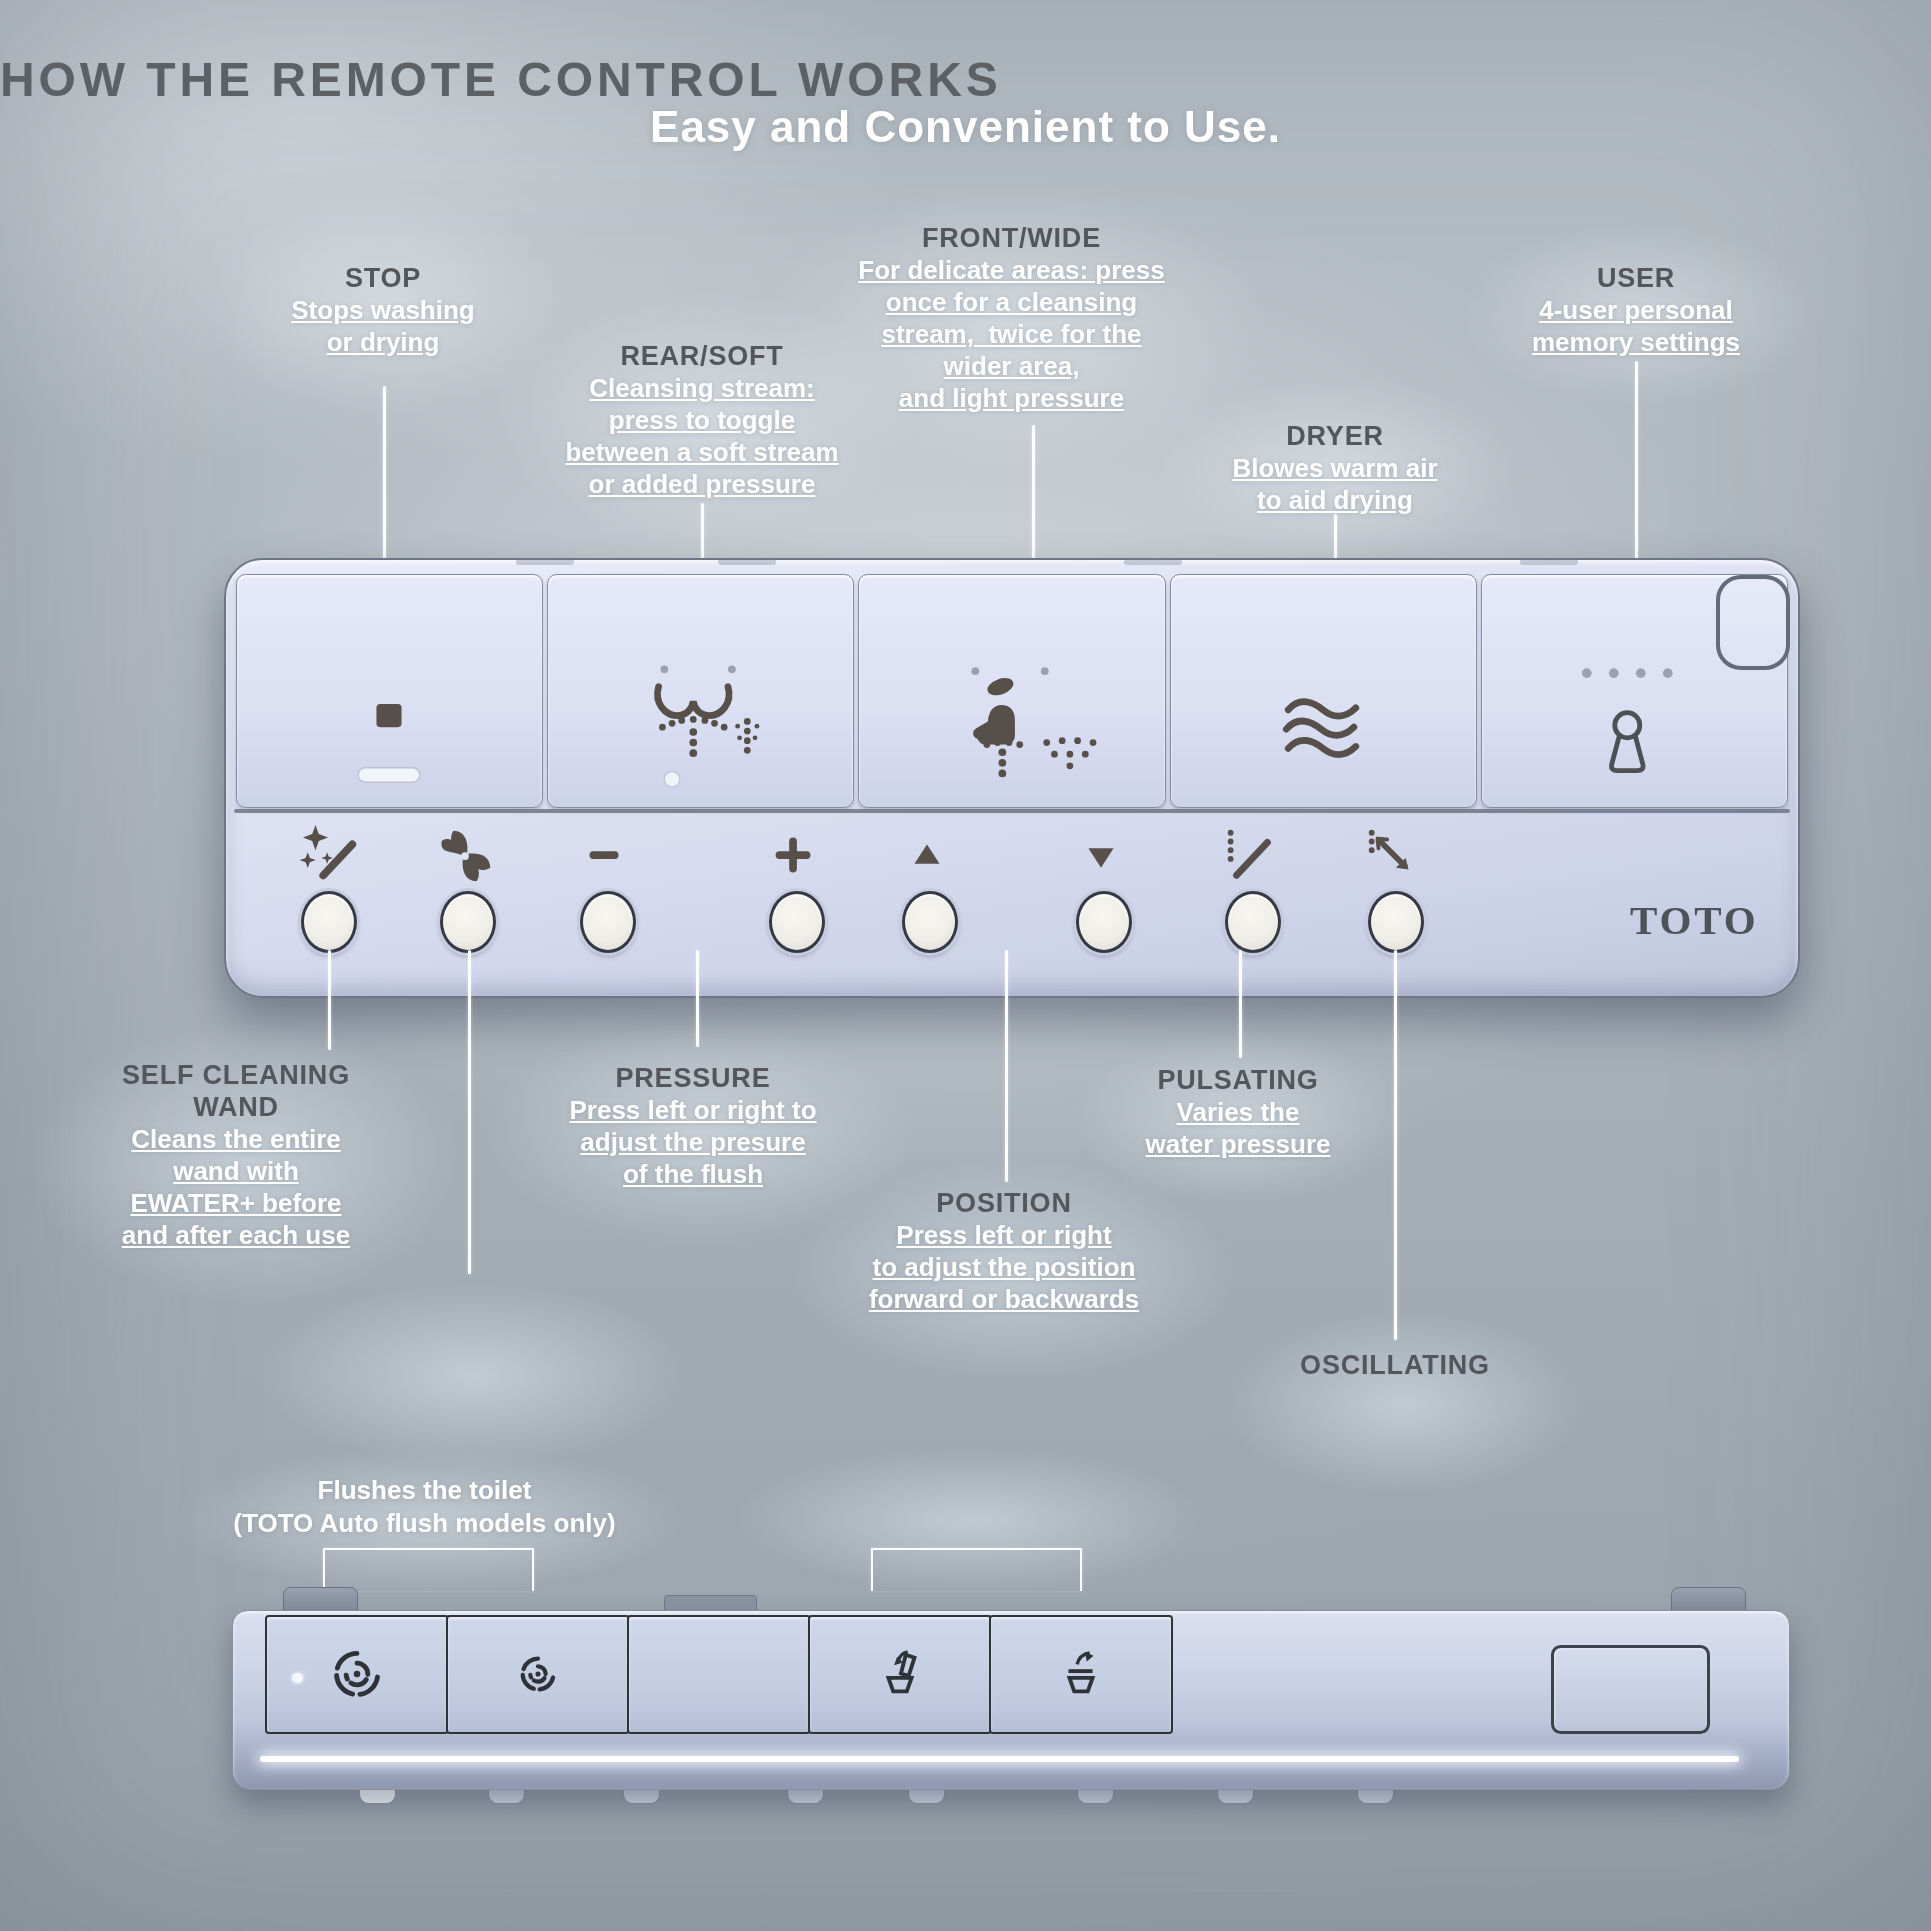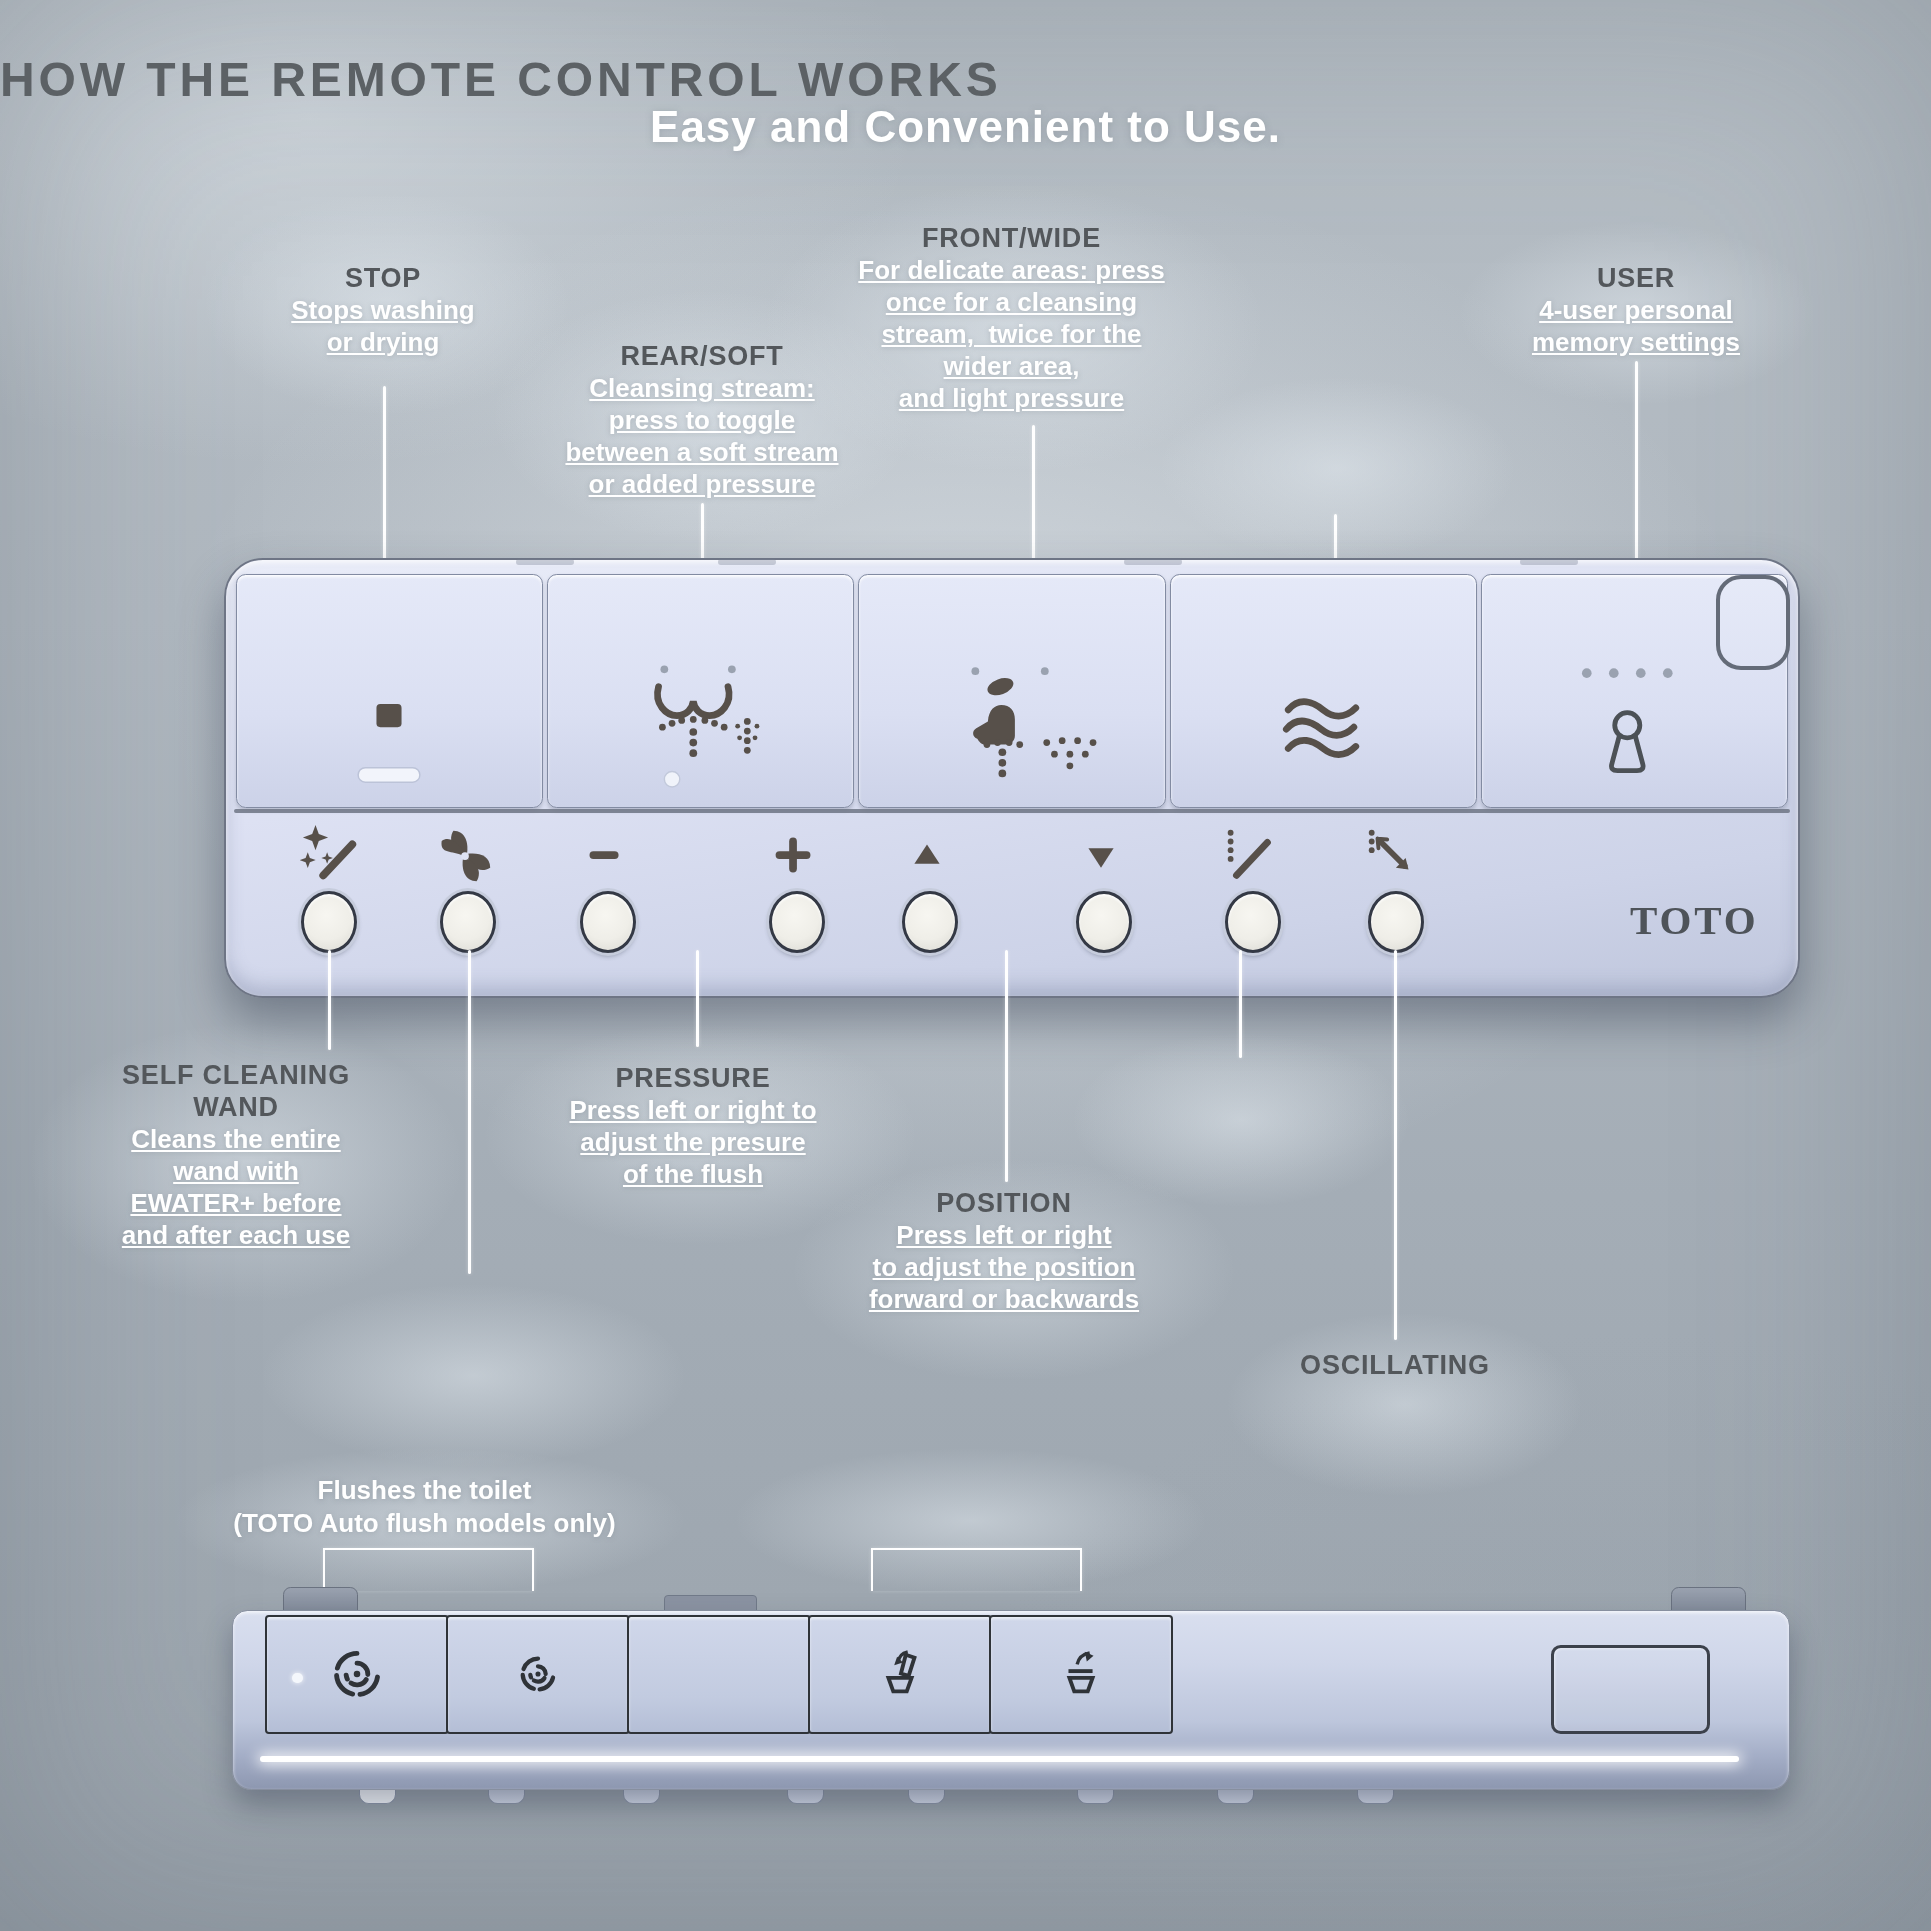--- a/index.html
+++ b/index.html
@@ -113,20 +113,25 @@
 or added pressure</div>
   </div>
   <div class="co" style="left:780px;top:222px;width:463px;">
     <div class="h">FRONT/WIDE</div>
     <div class="b">For delicate areas: press
 once for a cleansing
 stream,  twice for the
 wider area,
 and light pressure</div>
   </div>
+  <div class="co" style="left:1190px;top:420px;width:290px;">
+    <div class="h">DRYER</div>
+    <div class="b">Blowes warm air
+to aid drying</div>
+  </div>
   <div class="co" style="left:1491px;top:262px;width:290px;">
     <div class="h">USER</div>
     <div class="b">4-user personal
 memory settings</div>
   </div>
 
   <div class="vline" style="left:383px;top:386px;height:230px;"></div>
   <div class="vline" style="left:701px;top:503px;height:124px;"></div>
   <div class="vline" style="left:1032px;top:425px;height:199px;"></div>
   <div class="vline" style="left:1334px;top:514px;height:102px;"></div>
@@ -313,20 +318,25 @@
     <div class="b">Press left or right to
 adjust the presure
 of the flush</div>
   </div>
   <div class="co" style="left:811px;top:1187px;width:386px;">
     <div class="h">POSITION</div>
     <div class="b">Press left or right
 to adjust the position
 forward or backwards</div>
   </div>
+  <div class="co" style="left:1093px;top:1064px;width:290px;">
+    <div class="h">PULSATING</div>
+    <div class="b">Varies the
+water pressure</div>
+  </div>
   <div class="co" style="left:1250px;top:1349px;width:290px;">
     <div class="h">OSCILLATING</div>
   </div>
 
   <div class="lbl" style="left:183px;top:1474px;width:483px;">Flushes the toilet
 (TOTO Auto flush models only)</div>
   <div class="bracket" style="left:323px;top:1548px;width:207px;"></div>
   <div class="bracket" style="left:871px;top:1548px;width:207px;"></div>
 
   <div class="knob" style="left:283px;"></div>

